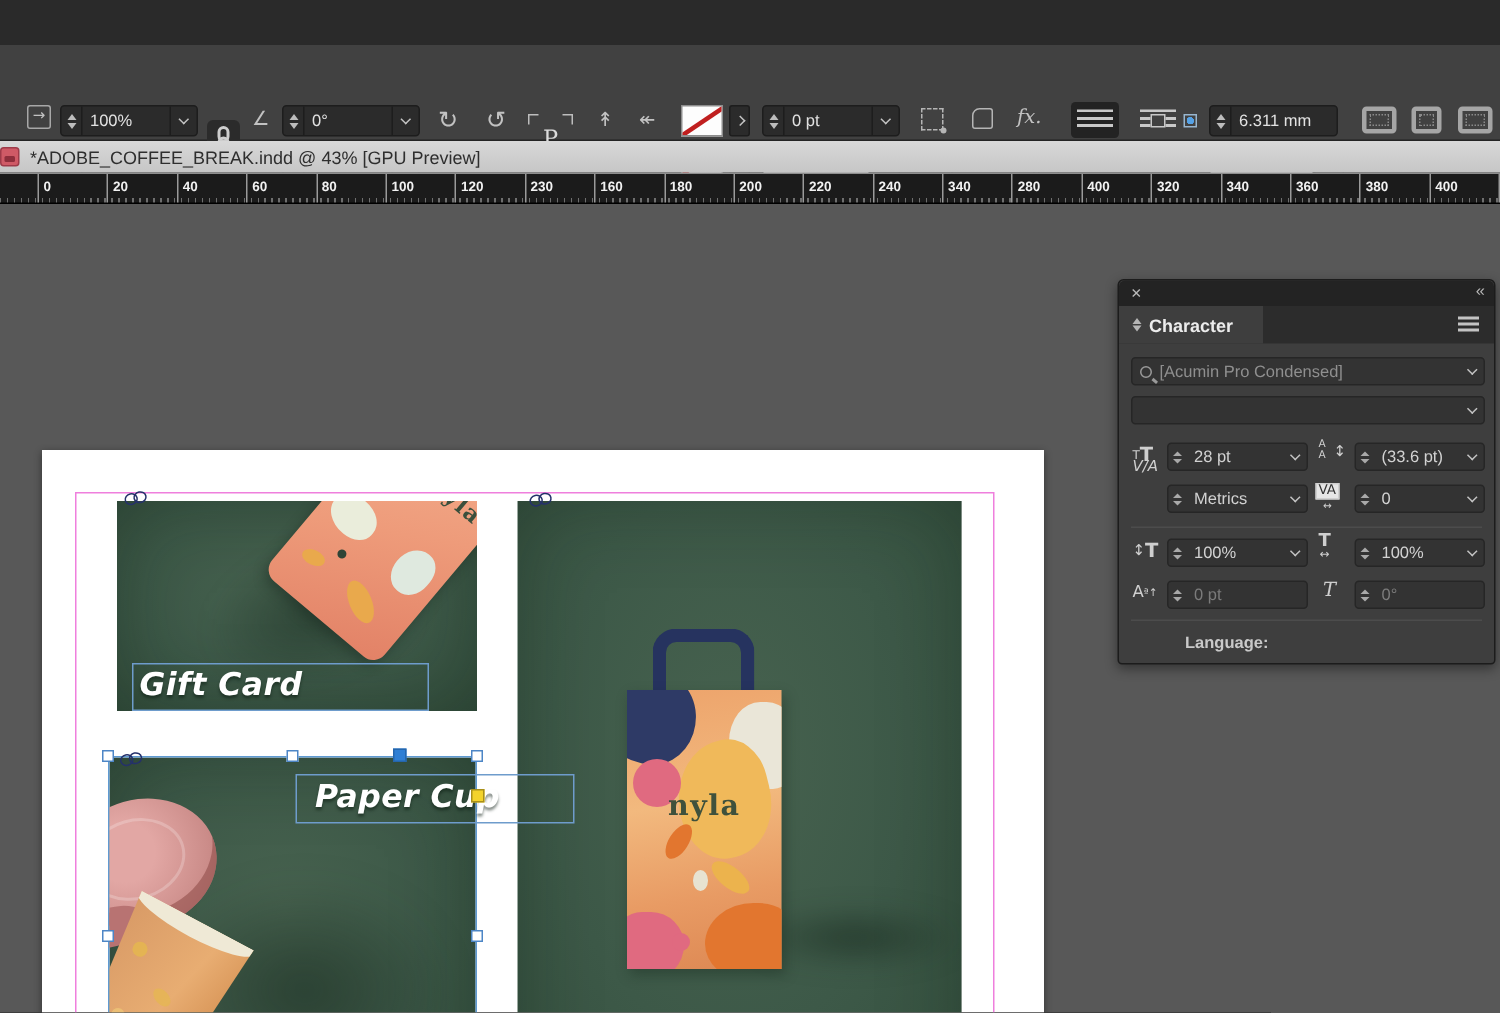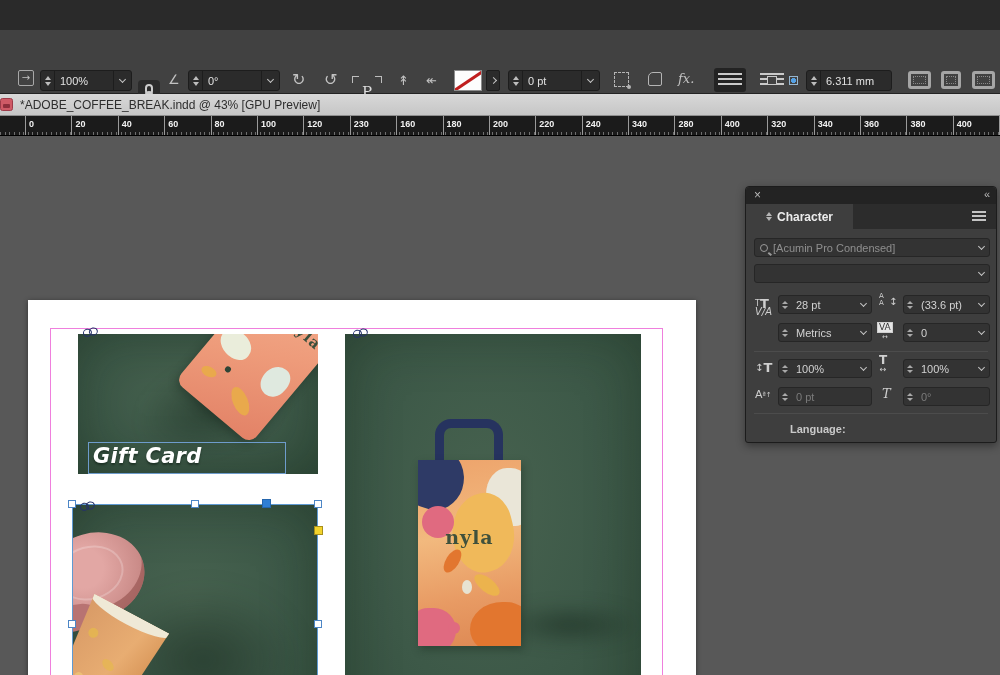--- a/index.html
+++ b/index.html
@@ -105,21 +105,21 @@
   .linkbadge i:first-child{left:0;}
   .linkbadge i:last-child{left:6px;}
   .serifbrand{font-family:"DejaVu Serif",serif;font-weight:bold;color:#3a4f3c;}
   .blob{position:absolute;}
 
   
   .panel{left:745px;top:186px;width:252px;height:257px;background:#3e3e3e;border:1px solid #1c1c1c;
     border-radius:4px 4px 3px 3px;box-shadow:0 3px 8px rgba(0,0,0,.4);}
   .phead{position:absolute;left:0;top:0;right:0;height:17px;background:#232323;border-radius:4px 4px 0 0;
     color:#b9b9b9;}
-  .ptabs{position:absolute;left:11px;top:17px;right:0;height:25px;background:#2c2c2c;}
+  .ptabs{position:absolute;left:0;top:17px;right:0;height:25px;background:#2c2c2c;}
   .ptab{position:absolute;left:0;top:0;width:96px;height:25px;background:#3e3e3e;display:flex;align-items:center;
     gap:5px;padding-left:9px;color:#ececec;font-size:12px;font-weight:bold;}
   .flippy{display:flex;flex-direction:column;gap:1px;}
   .flippy i{display:block;width:0;height:0;border-left:3.5px solid transparent;border-right:3.5px solid transparent;}
   .flippy .u{border-bottom:4px solid #b5b5b5;}
   .flippy .d{border-top:4px solid #b5b5b5;}
   .burger{width:14px;height:2px;background:#c3c3c3;box-shadow:0 4px 0 #c3c3c3,0 8px 0 #c3c3c3;}
   .pfld{display:flex;align-items:center;background:#333333;border:1px solid #262626;border-radius:3px;
     color:#d2d2d2;font-size:11px;height:19px;}
   .pfld .val{padding:0 5px;flex:1;white-space:nowrap;overflow:hidden;}
@@ -355,20 +355,23 @@
         <span class="blob" style="left:14px;top:30px;width:10px;height:10px;background:#e5b84e;border-radius:50%;opacity:.8;"></span>
         <span class="blob" style="left:40px;top:52px;width:14px;height:9px;background:#e5b84e;border-radius:50%;opacity:.7;transform:rotate(20deg);"></span>
         <span class="blob" style="left:22px;top:76px;width:9px;height:9px;background:#efc978;border-radius:50%;opacity:.7;"></span>
 
       </div>
     </div>
 
     <div class="abs tf" style="left:88px;top:306px;width:198px;height:32px;">
       <span class="lbl" style="position:absolute;left:4px;top:1px;">Gift Card</span>
     </div>
+    <div class="abs tf" style="left:197px;top:380px;width:186px;height:33px;">
+      <span class="lbl" style="position:absolute;left:12px;top:2px;">Paper Cup</span>
+    </div>
 
     <div class="abs linkbadge" style="left:83px;top:191px;">
         <i></i>
         <i></i>
       </div>
     <div class="abs linkbadge" style="left:80px;top:365px;">
         <i></i>
         <i></i>
       </div>
     <div class="abs linkbadge" style="left:353px;top:192px;">

